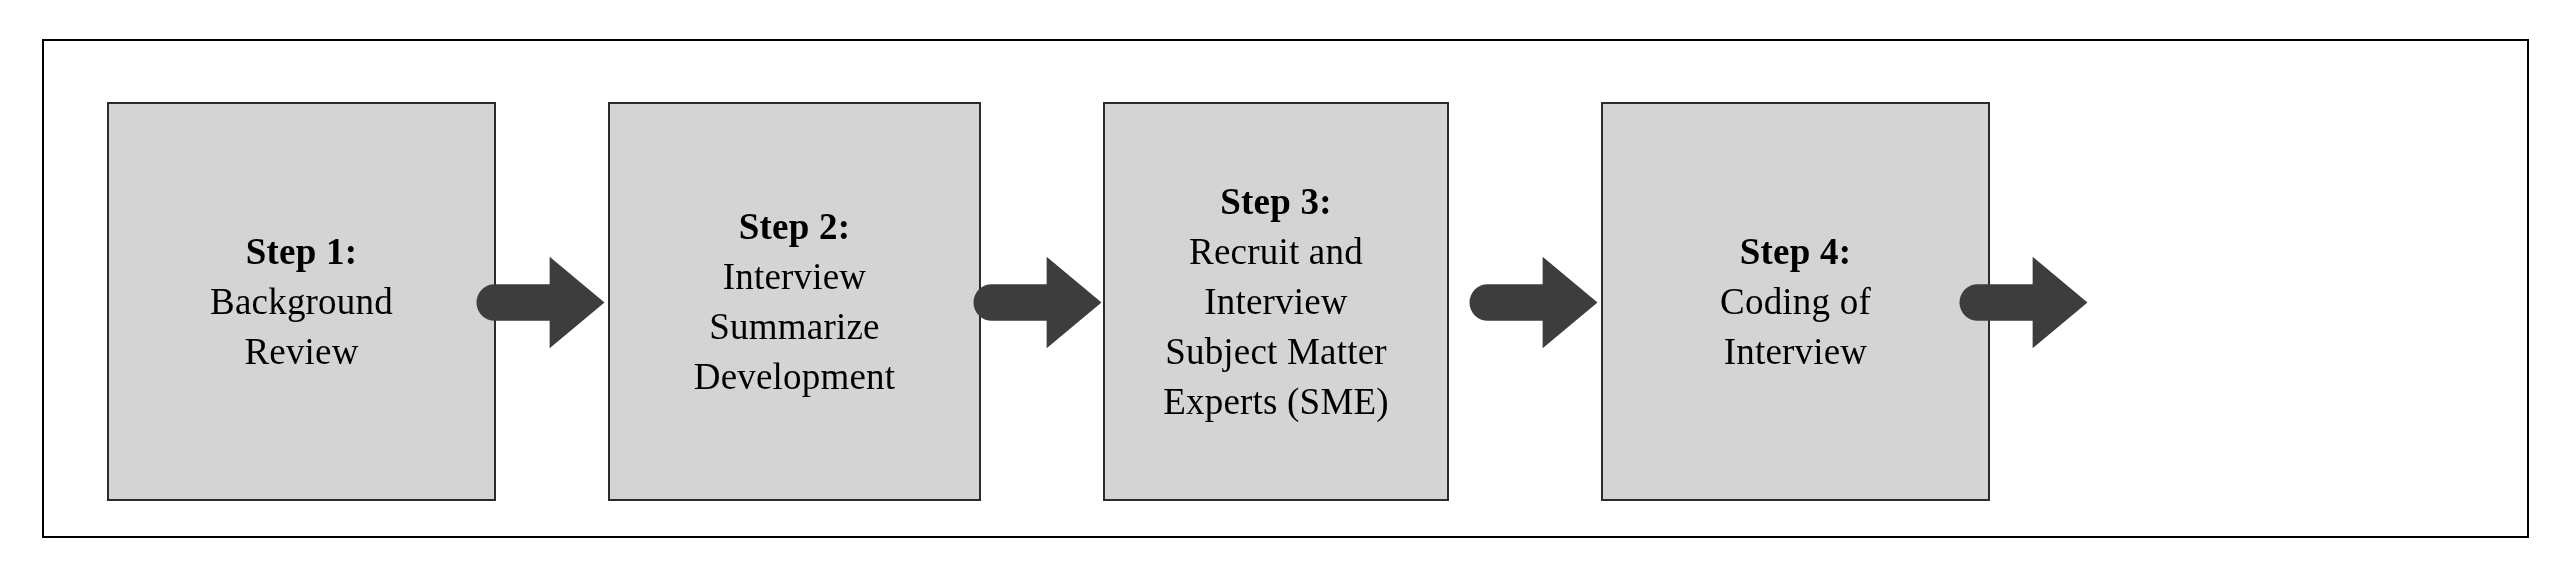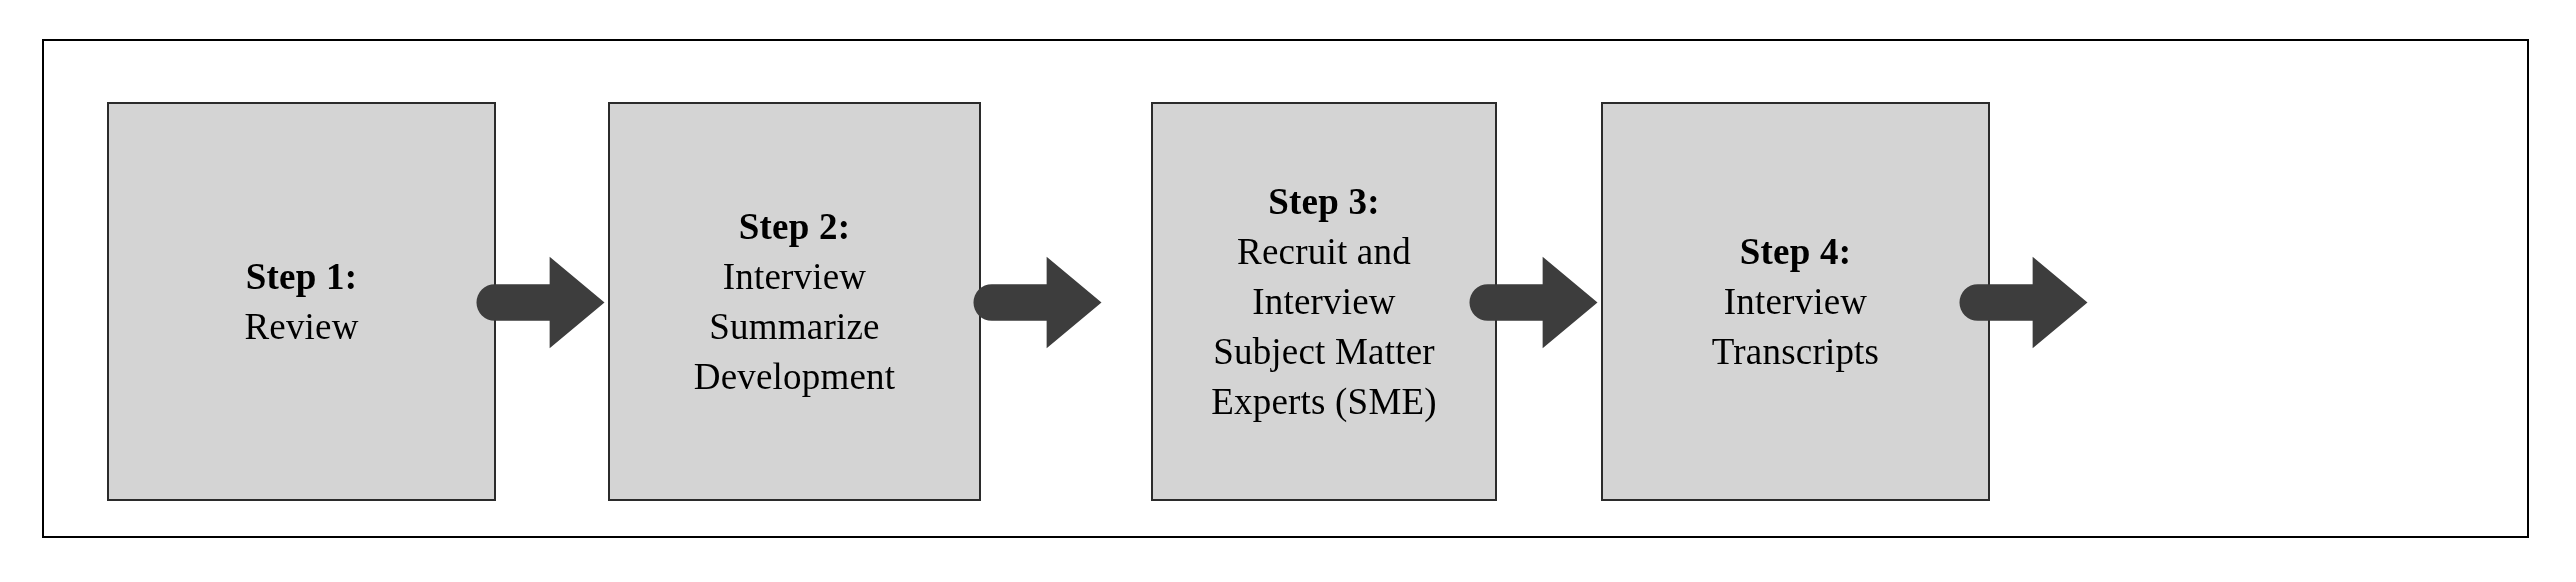--- a/index.html
+++ b/index.html
@@ -71,21 +71,21 @@
     font-weight: normal;
     font-size: 37px;
     line-height: 50px;
     letter-spacing: 0.2px;
     white-space: nowrap;
   }
 
   
   #step-box-1 { left: 107px;  width: 389px; }
   #step-box-2 { left: 608px;  width: 373px; }
-  #step-box-3 { left: 1103px; width: 346px; margin-left: 48px; }
+  #step-box-3 { left: 1103px; width: 346px; }
   #step-box-4 { left: 1601px; width: 389px; }
   #step-box-5 { left: 2089px; width: 385px; }
 
   
   .connector-arrow {
     position: absolute;
     top: 250px;
     height: 105px;
     overflow: visible;
   }
@@ -100,20 +100,21 @@
 <body>
 
 <div id="canvas">
 
   <div id="outer-frame"></div>
 
   <div id="flow-row">
 
     <div class="step-box" id="step-box-1">
       <div class="step-title">Step 1:</div>
+      <div class="step-line">Background</div>
       <div class="step-line">Review</div>
     </div>
 
     <div class="connector-arrow" id="connector-arrow-1">
       <svg width="138" height="105" viewBox="0 0 166 126" aria-hidden="true">
         <path d="M 31 41 L 97 41 L 97 8 L 163 63 L 97 118 L 97 85 L 31 85 A 22 22 0 0 1 31 41 Z" fill="#3d3d3d"></path>
       </svg>
     </div>
 
     <div class="step-box" id="step-box-2">
@@ -138,22 +139,22 @@
     </div>
 
     <div class="connector-arrow" id="connector-arrow-3">
       <svg width="138" height="105" viewBox="0 0 166 126" aria-hidden="true">
         <path d="M 31 41 L 97 41 L 97 8 L 163 63 L 97 118 L 97 85 L 31 85 A 22 22 0 0 1 31 41 Z" fill="#3d3d3d"></path>
       </svg>
     </div>
 
     <div class="step-box" id="step-box-4">
       <div class="step-title">Step 4:</div>
+      <div class="step-line">Coding of</div>
       <div class="step-line">Interview</div>
-      <div class="step-line">Transcripts</div>
     </div>
 
     <div class="connector-arrow" id="connector-arrow-4">
       <svg width="138" height="105" viewBox="0 0 166 126" aria-hidden="true">
         <path d="M 31 41 L 97 41 L 97 8 L 163 63 L 97 118 L 97 85 L 31 85 A 22 22 0 0 1 31 41 Z" fill="#3d3d3d"></path>
       </svg>
     </div>
 
 
   </div>

